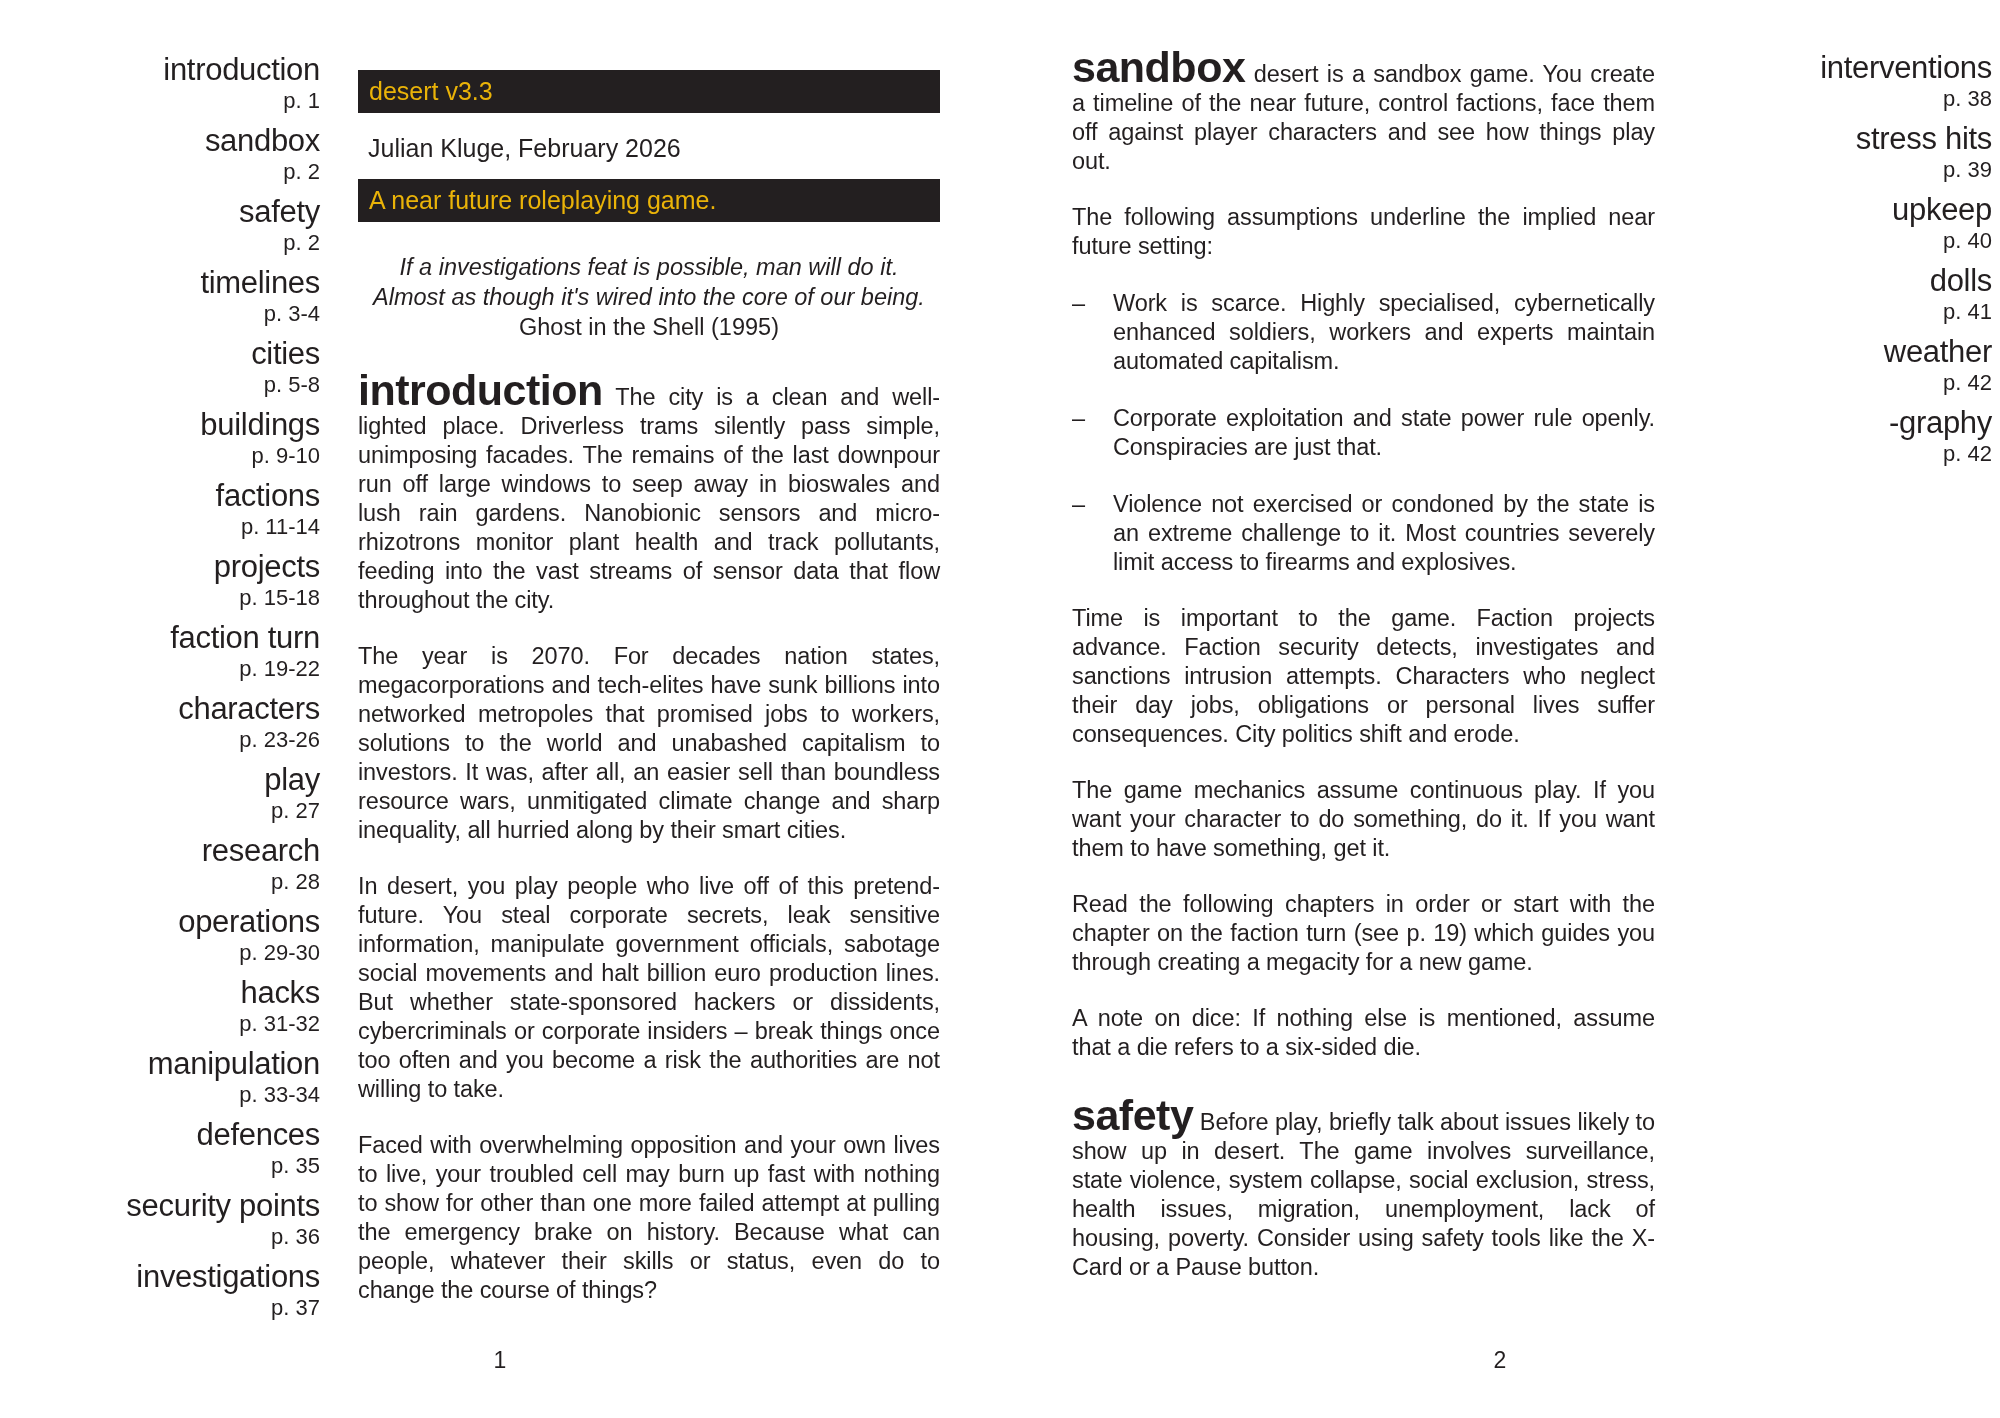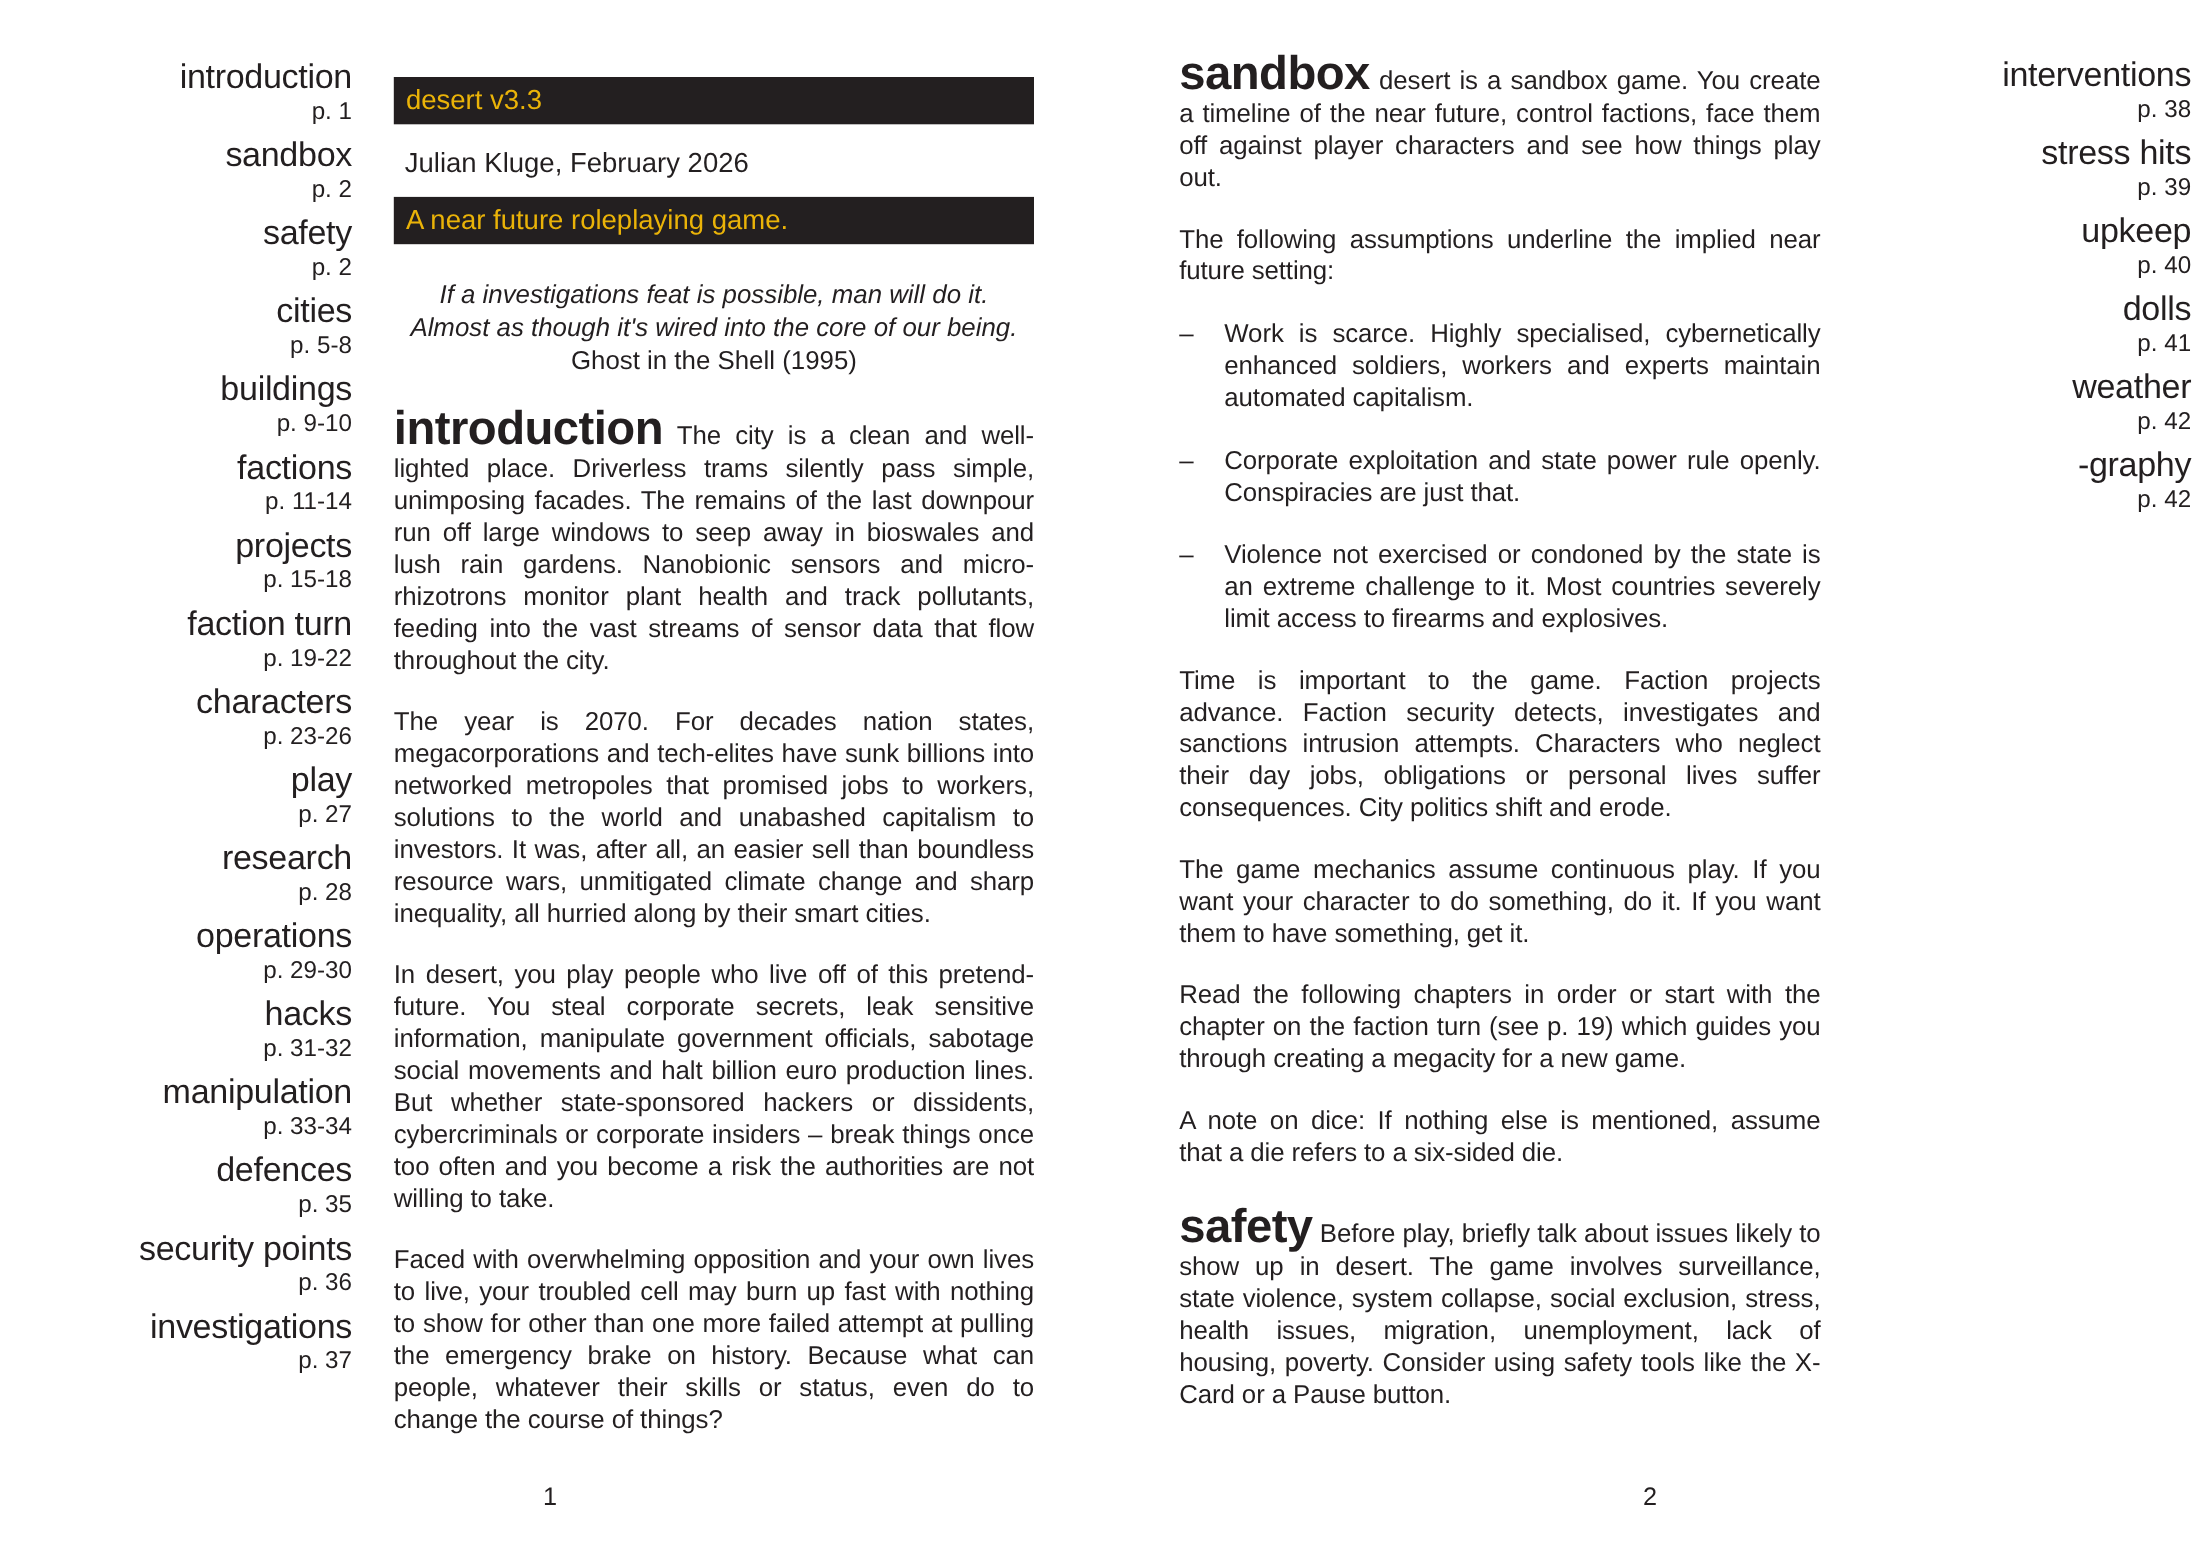--- a/index.html
+++ b/index.html
@@ -69,20 +69,24 @@
     </div>
     <div class="toc-entry">
       <div class="toc-label">sandbox</div>
       <div class="toc-page">p. 2</div>
     </div>
     <div class="toc-entry">
       <div class="toc-label">safety</div>
       <div class="toc-page">p. 2</div>
     </div>
     <div class="toc-entry">
+      <div class="toc-label">timelines</div>
+      <div class="toc-page">p. 3-4</div>
+    </div>
+    <div class="toc-entry">
       <div class="toc-label">cities</div>
       <div class="toc-page">p. 5-8</div>
     </div>
     <div class="toc-entry">
       <div class="toc-label">buildings</div>
       <div class="toc-page">p. 9-10</div>
     </div>
     <div class="toc-entry">
       <div class="toc-label">factions</div>
       <div class="toc-page">p. 11-14</div>

